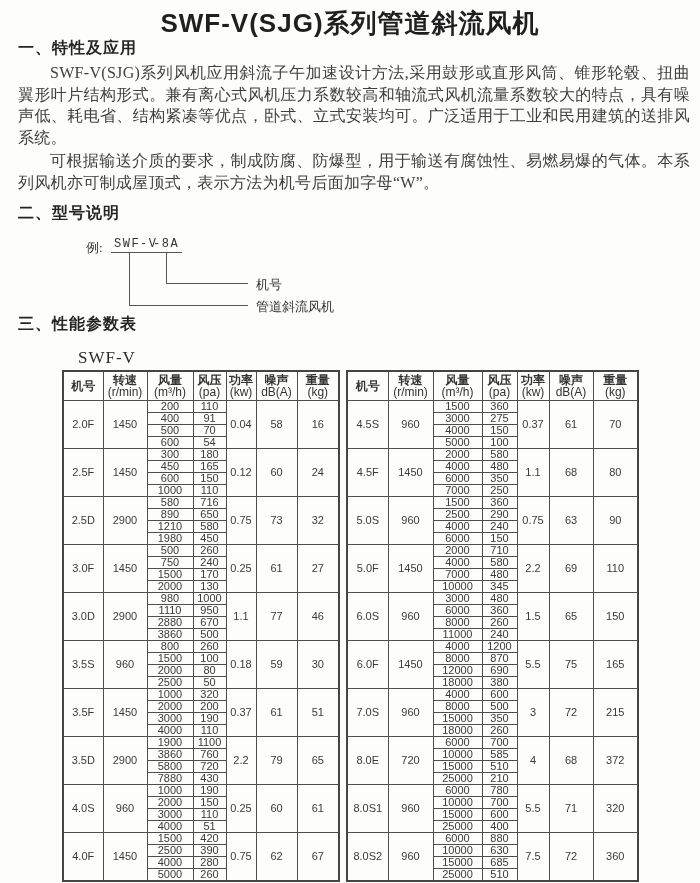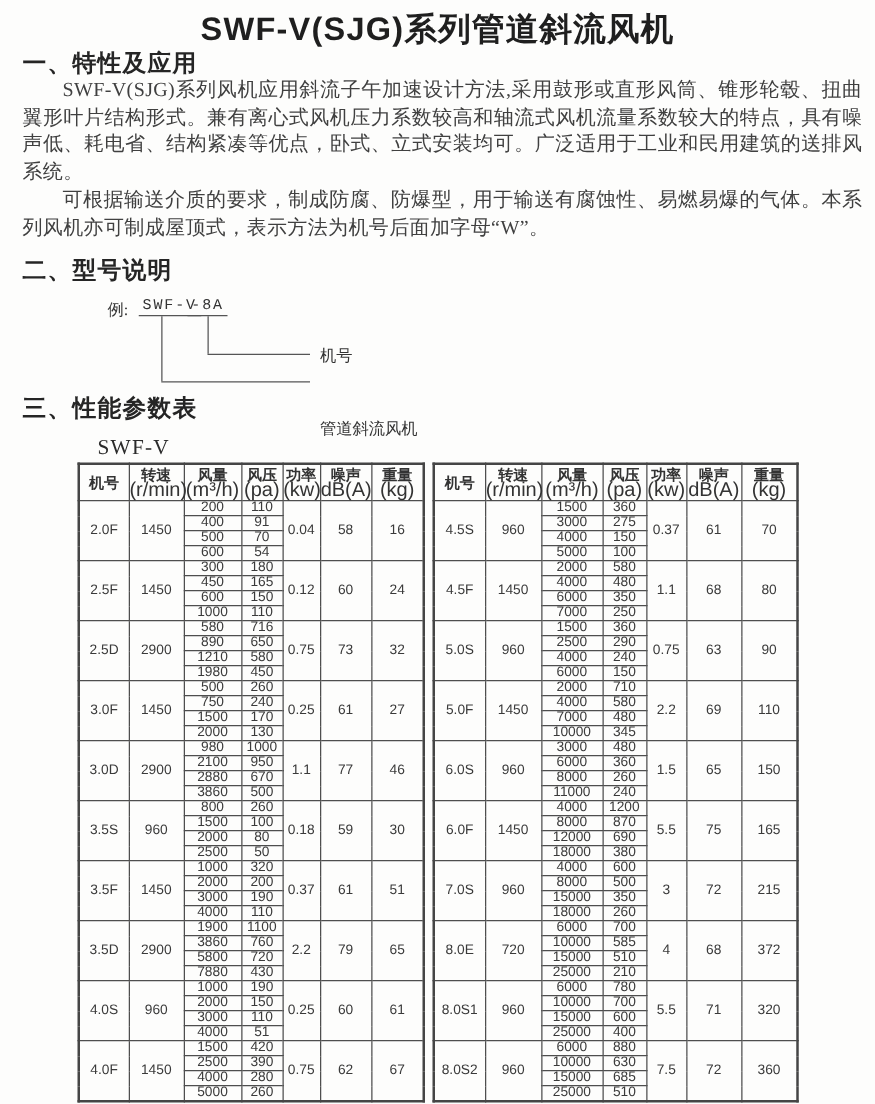--- a/index.html
+++ b/index.html
@@ -9,21 +9,21 @@
     font-family:"Liberation Serif", serif;
     overflow:hidden;
   }
   .title{
     position:absolute;top:6px;left:0;width:700px;
     text-align:center;font-size:26px;font-weight:bold;letter-spacing:1px;
     font-family:"Liberation Sans", sans-serif;color:#1f1f1f;
   }
   .sec-heading{
     position:absolute;left:18px;
-    font-size:19px;font-weight:bold;letter-spacing:1px;
+    font-size:16px;font-weight:bold;letter-spacing:1px;
     font-family:Liberation Serif, serif;color:#252525;
   }
   #h-features{top:38px;}
   #h-model{top:203px;}
   #h-perf{top:314px;}
   .para{
     position:absolute;left:18px;width:672px;
     font-size:16px;line-height:21.5px;text-align:justify;
     text-indent:2em;color:#404040;letter-spacing:0.3px;
   }
@@ -39,21 +39,21 @@
     font-family:"Liberation Mono", monospace;font-size:12px;letter-spacing:1.5px;
     border-bottom:1px solid #555;padding:0 3px 1px 3px;color:#333;
   }
   #size-code{left:150px;}
   .dline{position:absolute;background:#555;}
   #vline-size{left:166px;top:18px;width:1px;height:30px;}
   #hline-size{left:166px;top:48px;width:82px;height:1px;}
   #vline-series{left:129px;top:18px;width:1px;height:52px;}
   #hline-series{left:129px;top:70px;width:119px;height:1px;}
   #callout-size{left:256px;top:41px;}
-  #callout-series{left:256px;top:63px;margin-top:36px;}
+  #callout-series{left:256px;top:63px;}
 
   .table-label{
     position:absolute;top:348px;left:78px;
     font-size:17px;letter-spacing:1px;color:#2b2b2b;
     font-family:"Liberation Serif", serif;
   }
 
   
   .perf-table{
     position:absolute;top:370px;
@@ -61,21 +61,21 @@
     font-family:"Liberation Sans", sans-serif;
     border:2px solid #454545;
   }
   #table-left{left:62px;width:276px;}
   #table-right{left:346px;width:291px;}
   .perf-table th,.perf-table td{
     border:1px solid #4e4e4e;text-align:center;vertical-align:middle;
     padding:0;color:#3a3a3a;
   }
   .perf-table th{height:28px;font-weight:bold;font-size:12px;line-height:13px;color:#333;}
-  .perf-table th .u{display:block;font-size:16px;font-weight:normal;line-height:11px;}
+  .perf-table th .u{display:block;font-size:12px;font-weight:normal;line-height:11px;}
   .perf-table td{height:11px;font-size:11px;line-height:11px;}
 </style>
 </head>
 <body>
 
 <div class="title">SWF-V(SJG)系列管道斜流风机</div>
 
 <div class="sec-heading" id="h-features">一、特性及应用</div>
 <div class="para" id="para1">SWF-V(SJG)系列风机应用斜流子午加速设计方法,采用鼓形或直形风筒、锥形轮毂、扭曲翼形叶片结构形式。兼有离心式风机压力系数较高和轴流式风机流量系数较大的特点，具有噪声低、耗电省、结构紧凑等优点，卧式、立式安装均可。广泛适用于工业和民用建筑的送排风系统。</div>
 <div class="para" id="para2">可根据输送介质的要求，制成防腐、防爆型，用于输送有腐蚀性、易燃易爆的气体。本系列风机亦可制成屋顶式，表示方法为机号后面加字母“W”。</div>
@@ -206,21 +206,21 @@
       <tr>
         <td rowspan="4">3.0D</td>
         <td rowspan="4">2900</td>
         <td>980</td>
         <td>1000</td>
         <td rowspan="4">1.1</td>
         <td rowspan="4">77</td>
         <td rowspan="4">46</td>
       </tr>
       <tr>
-        <td>2100</td>
+        <td>1110</td>
         <td>950</td>
       </tr>
       <tr>
         <td>2880</td>
         <td>670</td>
       </tr>
       <tr>
         <td>3860</td>
         <td>500</td>
       </tr>

